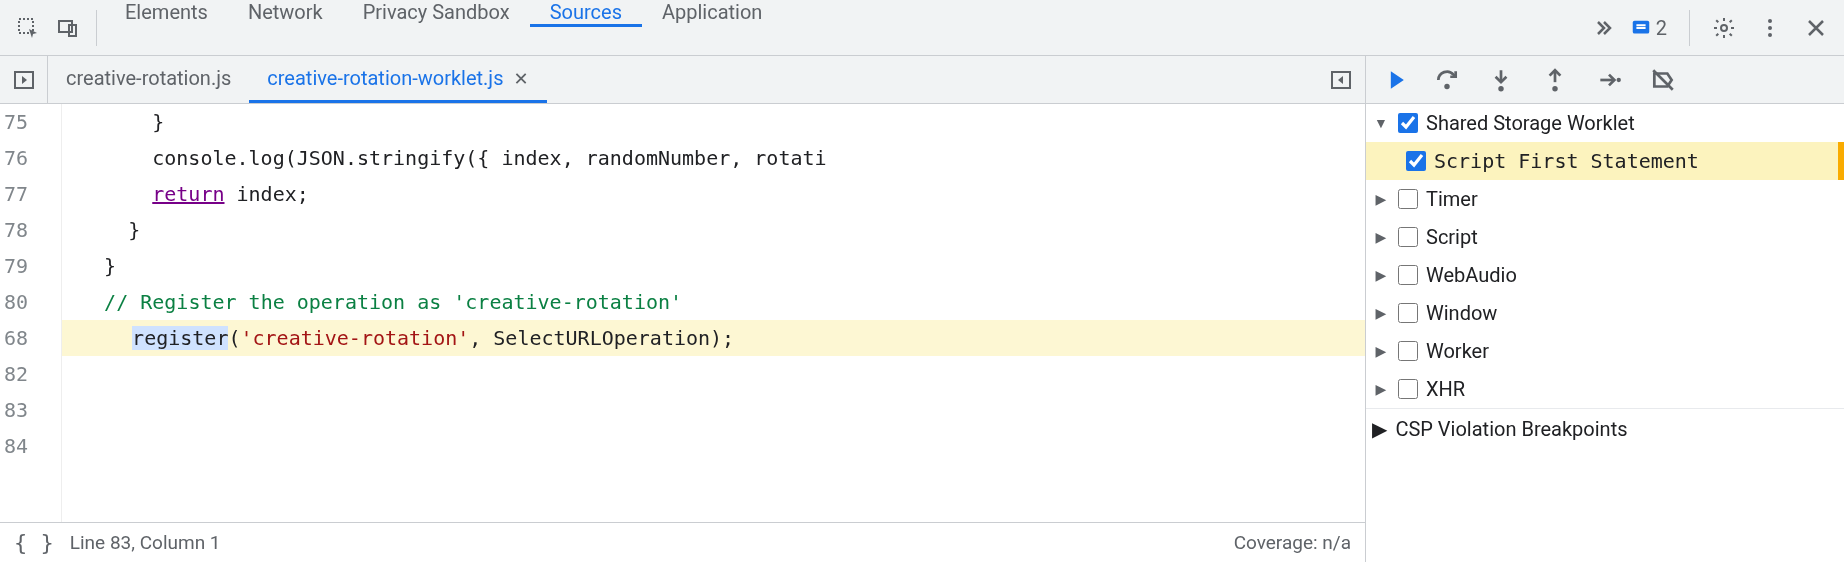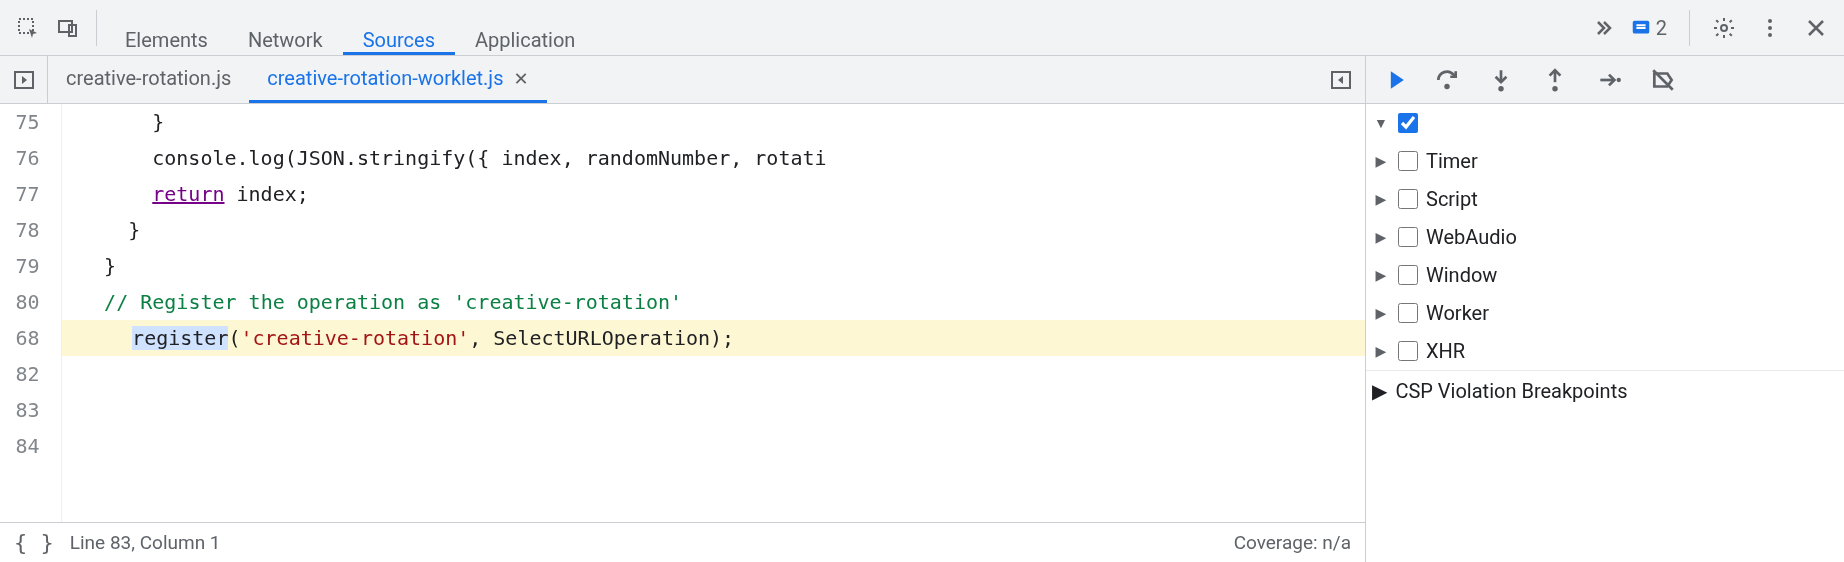--- a/index.html
+++ b/index.html
@@ -34,21 +34,21 @@
 }
 .tb-icon svg { width: 24px; height: 24px; }
 .tb-divider {
   width: 1px;
   height: 36px;
   background: #cacdd1;
   margin: 0 8px;
 }
 .top-tabs {
   display: flex;
-  align-items: flex-end;
+  align-items: flex-start;
   height: 100%;
   flex: 1;
 }
 .top-tab {
   padding: 0 20px;
   display: flex;
   align-items: center;
   cursor: pointer;
   color: #5f6368;
   font-size: 20px;
@@ -134,21 +134,21 @@
   flex: 1;
   display: flex;
   font-family: Menlo, Consolas, monospace;
   font-size: 20px;
   line-height: 36px;
   overflow: hidden;
 }
 .gutter {
   background: #fff;
   color: #80868b;
-  text-align: center;
+  text-align: left;
   padding: 0 10px 0 4px;
   border-right: 1px solid #eee;
   user-select: none;
   min-width: 62px;
 }
 .code-lines { flex: 1; white-space: pre; overflow: hidden; }
 .code-line { padding-left: 18px; }
 .code-line.hl { background: #fdf7d3; }
 .tok-key { color: #708; text-decoration: underline; }
 .tok-comment { color: #0b8043; }
@@ -248,20 +248,21 @@
   <div class="tb-icon">
     <svg viewBox="0 0 24 24" fill="none" stroke="currentColor" stroke-width="2">
         <rect x="3" y="5" width="13" height="11"></rect>
         <rect x="13" y="9" width="7" height="11"></rect>
       </svg>
   </div>
   <div class="tb-divider"></div>
   <div class="top-tabs" id="top-tabs">
       <div class="top-tab">Elements</div>
       <div class="top-tab">Network</div>
+      <div class="top-tab">Privacy Sandbox</div>
       <div class="top-tab active">Sources</div>
       <div class="top-tab">Application</div>
     </div>
   <div class="tb-icon">
     <svg viewBox="0 0 24 24" fill="none" stroke="currentColor" stroke-width="2.5">
         <path d="M8 6l6 6-6 6"></path>
         <path d="M14 6l6 6-6 6"></path>
       </svg>
   </div>
   <div class="tb-right">
@@ -381,20 +382,25 @@
         <svg width="26" height="26" viewBox="0 0 24 24" fill="none" stroke="currentColor" stroke-width="2.5">
             <path d="M4 6h12l4 6-4 6H4z"></path>
             <path d="M3 3l18 18"></path>
           </svg>
       </div>
     </div>
     <div class="bp-list">
       <div class="bp-item">
         <span class="arrow">▼</span>
         <input type="checkbox" id="grp-chk" checked="" style="">
+        <span class="label">Shared Storage Worklet</span>
+      </div>
+      <div class="bp-item child hl">
+        <input type="checkbox" id="child-chk" checked="" style="">
+        <span class="label">Script First Statement</span>
       </div>
       <div id="bp-groups">
           <div class="bp-item">
             <span class="arrow">▶</span>
             <input type="checkbox" style="">
             <span class="label">Timer</span>
           </div>
           <div class="bp-item">
             <span class="arrow">▶</span>
             <input type="checkbox" style="">

